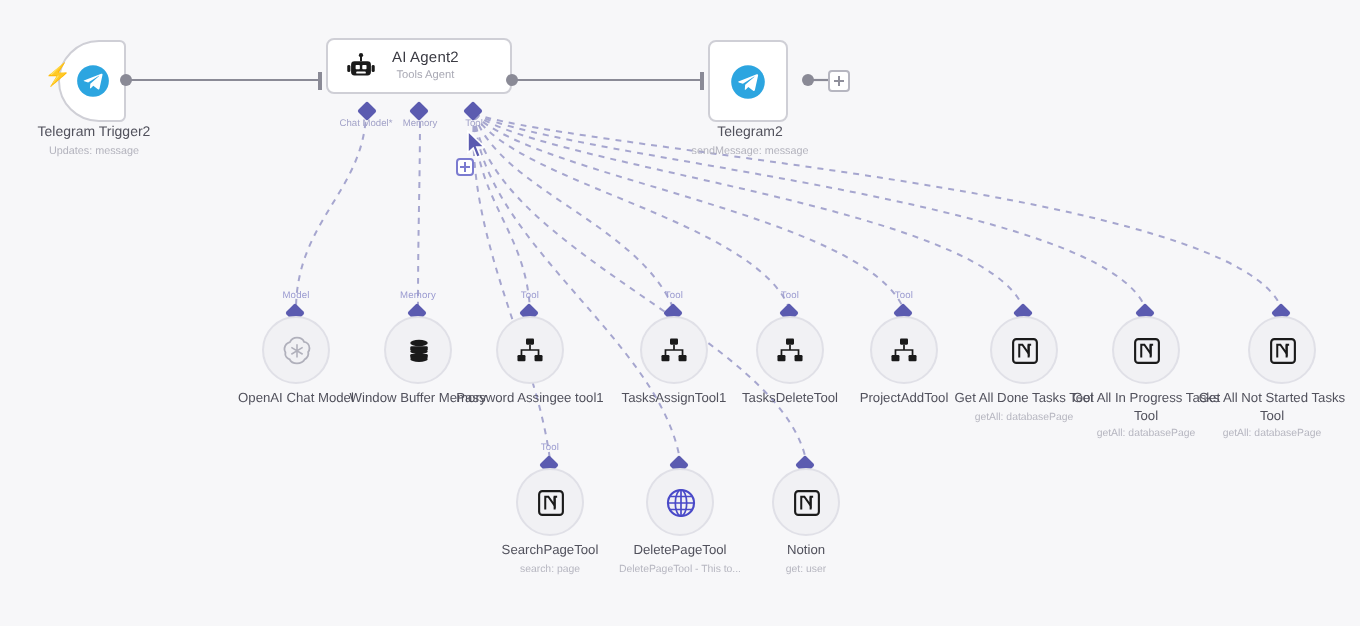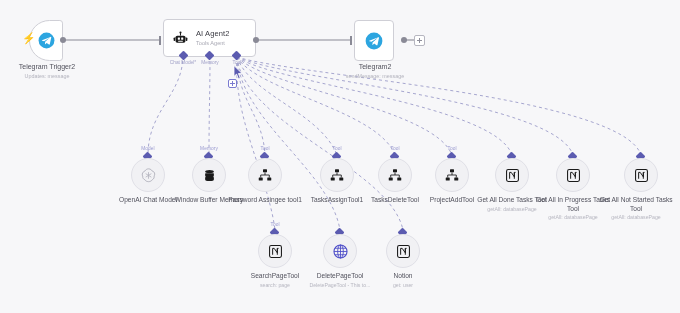--- a/index.html
+++ b/index.html
@@ -139,21 +139,21 @@
     </div>
   </div>
   <span class="bolt" style="left:22px; top:33px;">⚡</span>
   <div class="dot-out" style="left:60px; top:37px;"></div>
   <div class="caption" style="left:6px; top:63px; width:82px;">
     <span>Telegram Trigger2</span>
     <span class="csub">Updates: message</span>
   </div>
 
   <div class="bar-in" style="left:159px; top:36px;"></div>
-  <div class="rnode plain" style="left:163px; top:19px; width:93px; height:38px;">
+  <div class="rnode plain" style="left:163px; top:19px; width:93px; height:28px;text-align:center;">
     <div class="rnode-inner">
       <span class="rnode-ico">
         <svg width="17" height="17" viewBox="0 0 24 24">
           <rect x="5" y="8" width="14" height="10" rx="2.4" fill="#1a1a1a"></rect>
           <rect x="8.2" y="10.6" width="3" height="3" rx="0.5" fill="#fff"></rect>
           <rect x="12.9" y="10.6" width="3" height="3" rx="0.5" fill="#fff"></rect>
           <rect x="8.6" y="15.1" width="6.8" height="1.5" rx="0.6" fill="#fff"></rect>
           <rect x="11.3" y="4.4" width="1.4" height="3.5" fill="#1a1a1a"></rect>
           <circle cx="12" cy="3.7" r="1.5" fill="#1a1a1a"></circle>
           <rect x="2.3" y="10.6" width="2.2" height="5" rx="1" fill="#1a1a1a"></rect>

